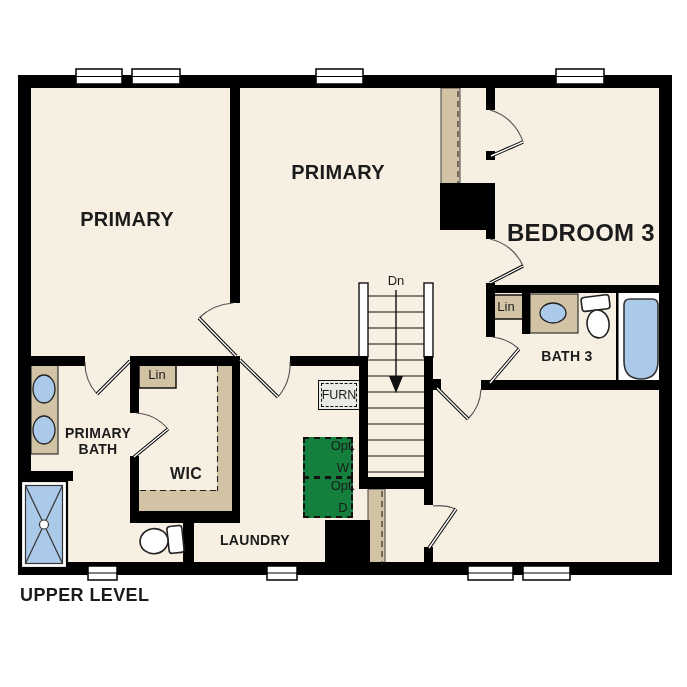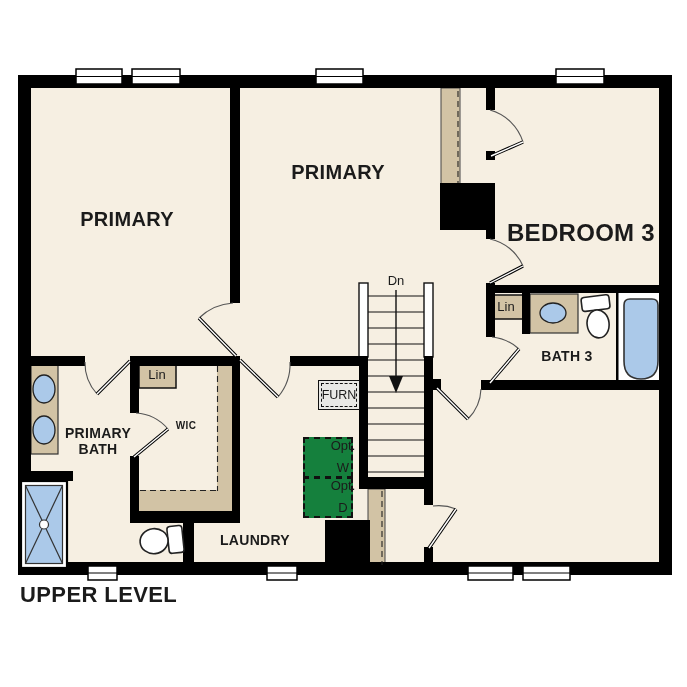--- a/index.html
+++ b/index.html
@@ -8,24 +8,24 @@
     font-family:"Liberation Sans", sans-serif;color:#1b1b1b;
   }
   #plan-svg{position:absolute;left:0;top:0;}
   .lbl{
     position:absolute;transform:translate(-50%,-50%);
     font-weight:bold;text-align:center;white-space:nowrap;line-height:1.12;
     color:#1b1b1b;letter-spacing:.3px;
   }
   .lbl-room{font-size:20px;}
   .lbl-room-sm{font-size:14px;}
-  .lbl-wic{font-size:10px;}
+  .lbl-wic{font-size:16px;margin-top:48px;}
   .lbl-tiny{font-size:13px;font-weight:normal;letter-spacing:0;}
   .lbl-title{
-    position:absolute;font-size:22px;font-weight:bold;letter-spacing:.4px;
+    position:absolute;font-size:18px;font-weight:bold;letter-spacing:.4px;
     transform:translateY(-50%);
   }
   .opt-box{
     position:absolute;background:#15803d;border:2px dashed #111;
     display:flex;flex-direction:column;align-items:center;justify-content:space-between;
     font-size:13px;line-height:1.15;box-sizing:border-box;padding-left:30px;
   }
   .furn-box{
     position:absolute;background:#e9e9e6;border:1px solid #111;box-sizing:border-box;
     display:flex;align-items:center;justify-content:center;font-size:12.5px;

